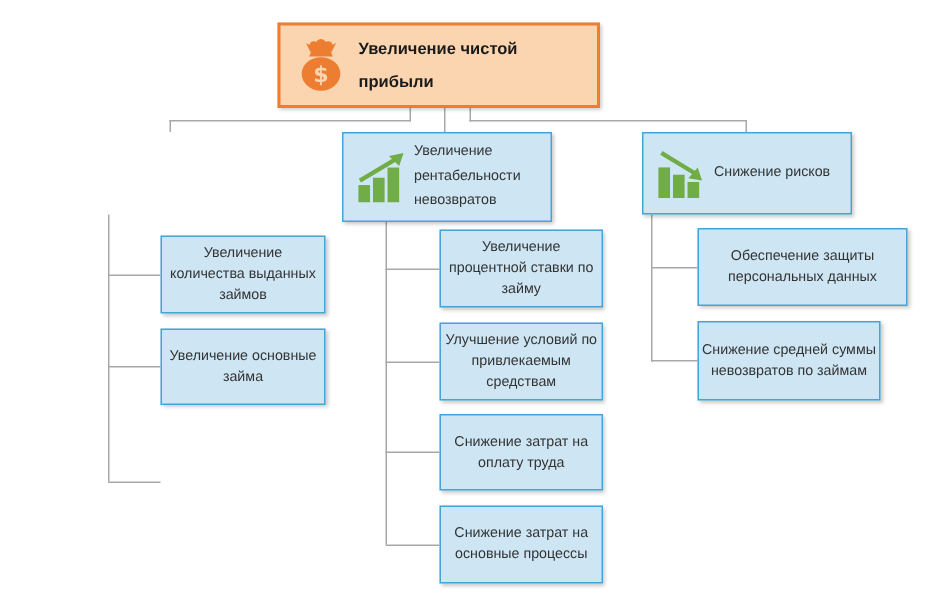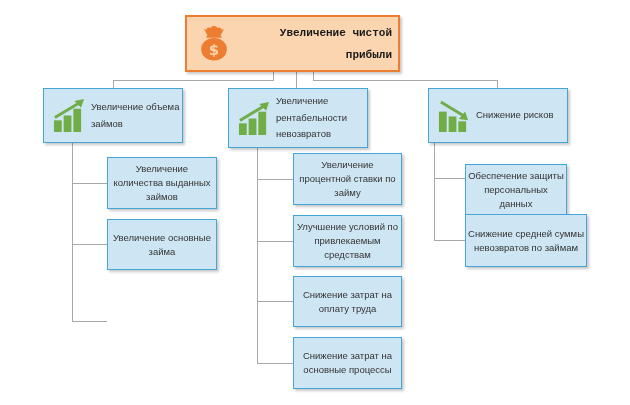--- a/index.html
+++ b/index.html
@@ -8,21 +8,21 @@
     font-family:"Liberation Sans","DejaVu Sans",sans-serif;overflow:hidden;
   }
   .node{
     position:absolute;box-sizing:border-box;display:flex;align-items:center;
     box-shadow:1.5px 1.5px 2.5px rgba(0,0,0,.22);
   }
   .root{
     background:var(--root-fill,#fbd5b0);
     border:2px solid var(--root-border,#ed7d31);
   }
-  .root .lbl{flex:1;text-align:right;font-weight:bold;font-size:11px;line-height:2;color:#1a1a1a;padding-right:6px;font-family:Liberation Mono, monospace;}
+  .root .lbl{flex:1;text-align:left;font-weight:bold;font-size:11px;line-height:2;color:#1a1a1a;padding-right:6px;}
   .l2,.l3{
     background:var(--node-fill,#cee6f4);
     border:1.4px solid var(--node-border,#45a5d6);
   }
   .l2 .lbl{font-size:9.5px;line-height:1.75;color:#333;}
   .l3{justify-content:center;text-align:center;padding:3px 2px;}
   .l3 .lbl{font-size:9.5px;line-height:1.45;color:#333;width:100%;}
   .icon{flex:0 0 auto;display:flex;align-items:center;margin:0 6px 0 8px;}
   .cl{position:absolute;background:var(--connector,#a8a8a8);}
   .cl.v{width:1px;}
@@ -67,34 +67,20 @@
           <circle cx="22.5" cy="5.2" r="2.9"></circle>
           <polygon points="13,6.5 23,6.5 25.5,12 10.5,12"></polygon>
           <ellipse cx="18" cy="23" rx="12.2" ry="10.6"></ellipse>
         </g>
         <text x="18" y="28" text-anchor="middle" font-size="14" font-weight="bold" font-family="DejaVu Sans, sans-serif" fill="var(--root-fill,#fbd5b0)">$</text>
       </svg>
     </span>
     <span class="lbl">Увеличение чистой прибыли</span>
   </div>
 
-  <div class="node l2" style="left:43px;top:88px;width:140px;height:55px">
-    <span class="icon">
-      <svg width="33" height="33" viewBox="0 0 34 34">
-        <g fill="var(--icon-green,#70ad47)">
-          <rect x="2" y="22" width="8" height="12"></rect>
-          <rect x="12" y="17" width="8" height="17"></rect>
-          <rect x="22" y="10" width="8" height="24"></rect>
-          <polygon points="33,0 23,2 30,9"></polygon>
-        </g>
-        <line x1="3" y1="19" x2="28" y2="4" stroke="var(--icon-green,#70ad47)" stroke-width="3"></line>
-      </svg>
-    </span>
-    <span class="lbl">Увеличение объема займов</span>
-  </div>
 
   <div class="node l2" style="left:228px;top:88px;width:140px;height:60px">
     <span class="icon">
       <svg width="33" height="33" viewBox="0 0 34 34">
         <g fill="var(--icon-green,#70ad47)">
           <rect x="2" y="22" width="8" height="12"></rect>
           <rect x="12" y="17" width="8" height="17"></rect>
           <rect x="22" y="10" width="8" height="24"></rect>
           <polygon points="33,0 23,2 30,9"></polygon>
         </g>
@@ -132,20 +118,20 @@
   <div class="node l3" style="left:293px;top:215px;width:109px;height:52px">
     <span class="lbl">Улучшение условий по привлекаемым средствам</span>
   </div>
   <div class="node l3" style="left:293px;top:276px;width:109px;height:51px">
     <span class="lbl">Снижение затрат на оплату труда</span>
   </div>
   <div class="node l3" style="left:293px;top:337px;width:109px;height:52px">
     <span class="lbl">Снижение затрат на основные процессы</span>
   </div>
 
-  <div class="node l3" style="left:465px;top:164px;width:102px;height:52px">
+  <div class="node l3" style="left:465px;top:152px;width:140px;height:52px">
     <span class="lbl">Обеспечение защиты персональных данных</span>
   </div>
   <div class="node l3" style="left:465px;top:214px;width:122px;height:53px">
     <span class="lbl">Снижение средней суммы невозвратов по займам</span>
   </div>
 
 </div>
 
 </body></html>

